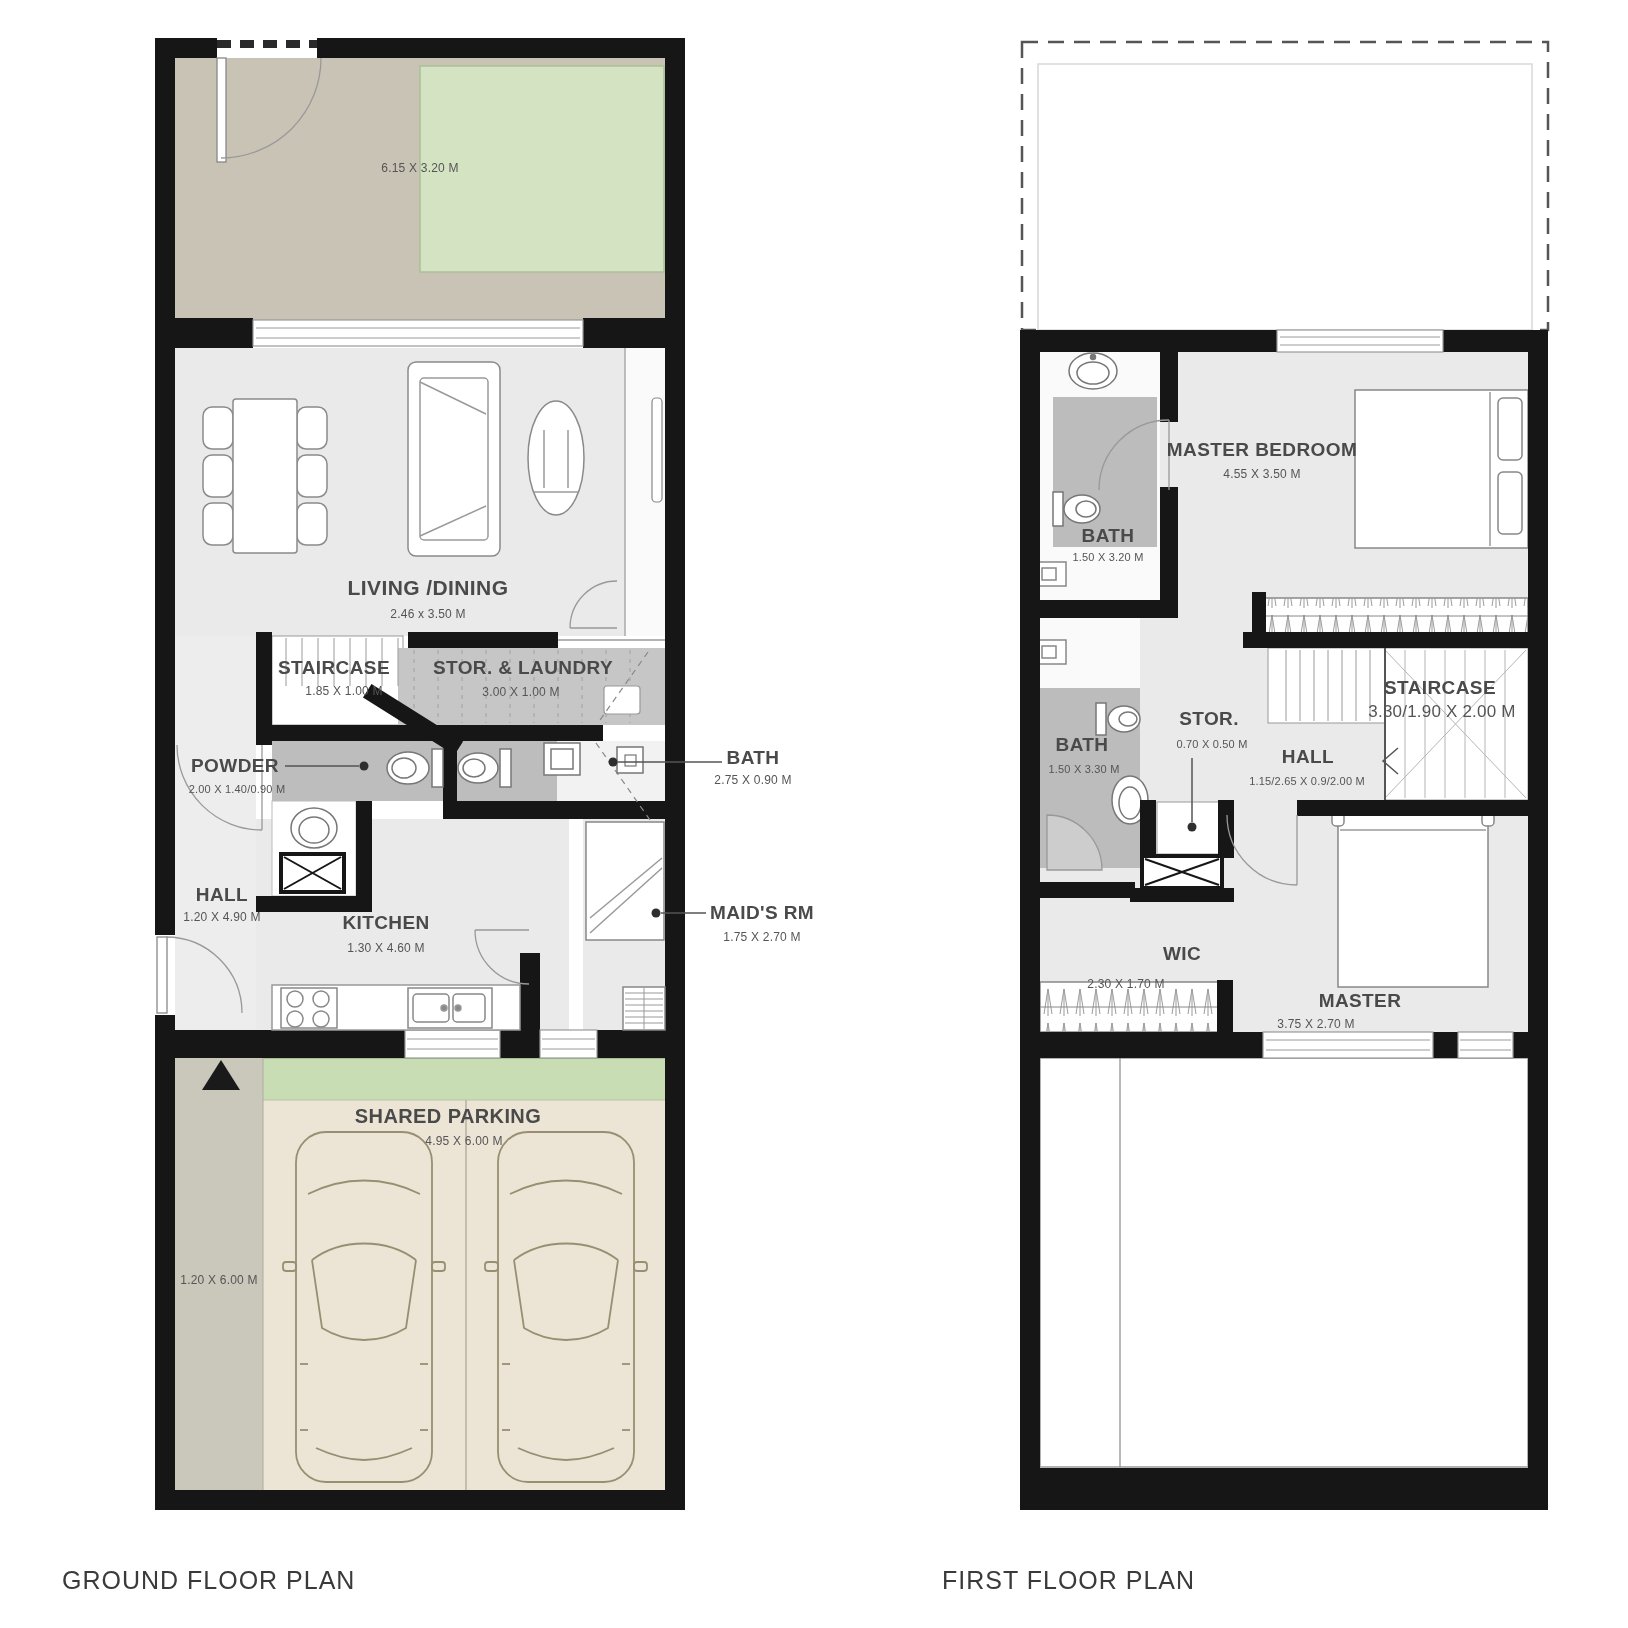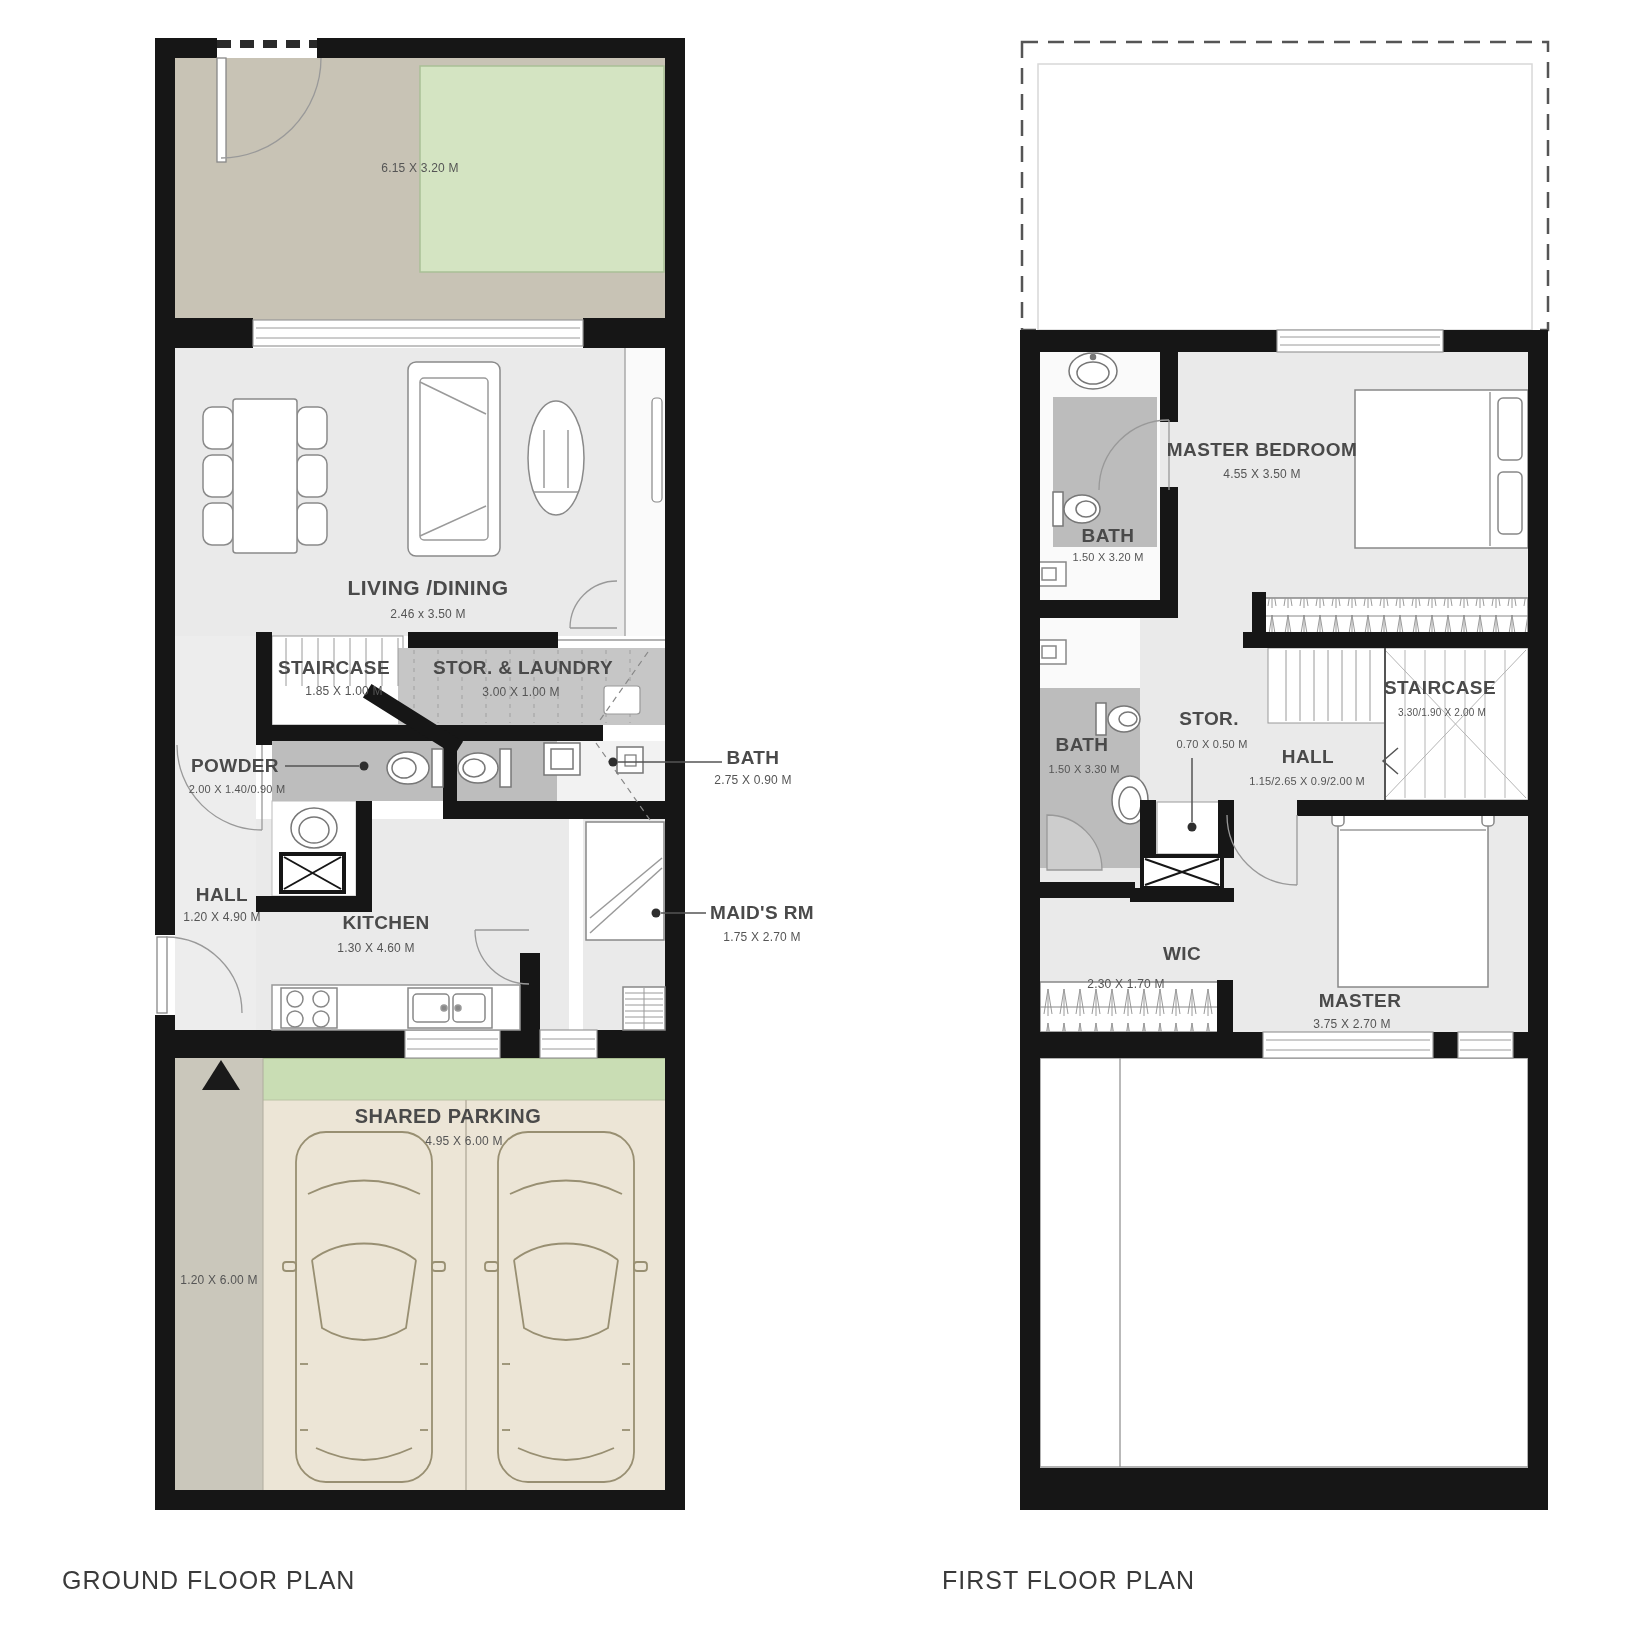--- a/index.html
+++ b/index.html
@@ -390,39 +390,39 @@
 <div class="lbl dims-lbl" style="left:344px;top:691px">1.85 X 1.00 M</div>
 <div class="lbl room-lbl" style="left:523px;top:668px">STOR. &amp; LAUNDRY</div>
 <div class="lbl dims-lbl" style="left:521px;top:692px">3.00 X 1.00 M</div>
 <div class="lbl room-lbl" style="left:235px;top:766px">POWDER</div>
 <div class="lbl dims-lbl" style="left:237px;top:789px;font-size:11px">2.00 X 1.40/0.90 M</div>
 <div class="lbl room-lbl" style="left:753px;top:758px">BATH</div>
 <div class="lbl dims-lbl" style="left:753px;top:780px">2.75 X 0.90 M</div>
 <div class="lbl room-lbl" style="left:222px;top:895px">HALL</div>
 <div class="lbl dims-lbl" style="left:222px;top:917px">1.20 X 4.90 M</div>
 <div class="lbl room-lbl" style="left:386px;top:923px">KITCHEN</div>
-<div class="lbl dims-lbl" style="left:376px;top:948px">1.30 X 4.60 M</div>
+<div class="lbl dims-lbl" style="left:386px;top:948px">1.30 X 4.60 M</div>
 <div class="lbl room-lbl" style="left:762px;top:913px">MAID'S RM</div>
 <div class="lbl dims-lbl" style="left:762px;top:937px">1.75 X 2.70 M</div>
 <div class="lbl room-lbl" style="left:448px;top:1116px;font-size:20px">SHARED PARKING</div>
 <div class="lbl dims-lbl" style="left:464px;top:1141px">4.95 X 6.00 M</div>
 <div class="lbl dims-lbl" style="left:219px;top:1280px">1.20 X 6.00 M</div>
 <div class="plan-title" style="left:62px;top:1566px">GROUND FLOOR PLAN</div>
 
 <div class="lbl room-lbl" style="left:1262px;top:450px">MASTER BEDROOM</div>
 <div class="lbl dims-lbl" style="left:1262px;top:474px">4.55 X 3.50 M</div>
 <div class="lbl room-lbl" style="left:1108px;top:536px">BATH</div>
 <div class="lbl dims-lbl" style="left:1108px;top:557px;font-size:11px">1.50 X 3.20 M</div>
 <div class="lbl room-lbl" style="left:1082px;top:745px">BATH</div>
 <div class="lbl dims-lbl" style="left:1084px;top:769px;font-size:11px">1.50 X 3.30 M</div>
 <div class="lbl room-lbl" style="left:1209px;top:719px">STOR.</div>
 <div class="lbl dims-lbl" style="left:1212px;top:744px;font-size:11px">0.70 X 0.50 M</div>
 <div class="lbl room-lbl" style="left:1440px;top:688px">STAIRCASE</div>
-<div class="lbl dims-lbl" style="left:1442px;top:712px;font-size:10px">3.30/1.90 X 2.00 M</div>
+<div class="lbl dims-lbl" style="left:1442px;top:712px;font-size:17px">3.30/1.90 X 2.00 M</div>
 <div class="lbl room-lbl" style="left:1308px;top:757px">HALL</div>
 <div class="lbl dims-lbl" style="left:1307px;top:781px;font-size:11px">1.15/2.65 X 0.9/2.00 M</div>
 <div class="lbl room-lbl" style="left:1182px;top:954px">WIC</div>
 <div class="lbl dims-lbl" style="left:1126px;top:984px">2.30 X 1.70 M</div>
 <div class="lbl room-lbl" style="left:1360px;top:1001px">MASTER</div>
-<div class="lbl dims-lbl" style="left:1352px;top:1024px">3.75 X 2.70 M</div>
+<div class="lbl dims-lbl" style="left:1316px;top:1024px">3.75 X 2.70 M</div>
 <div class="plan-title" style="left:942px;top:1566px">FIRST FLOOR PLAN</div>
 
 </div>
 
 </body></html>

